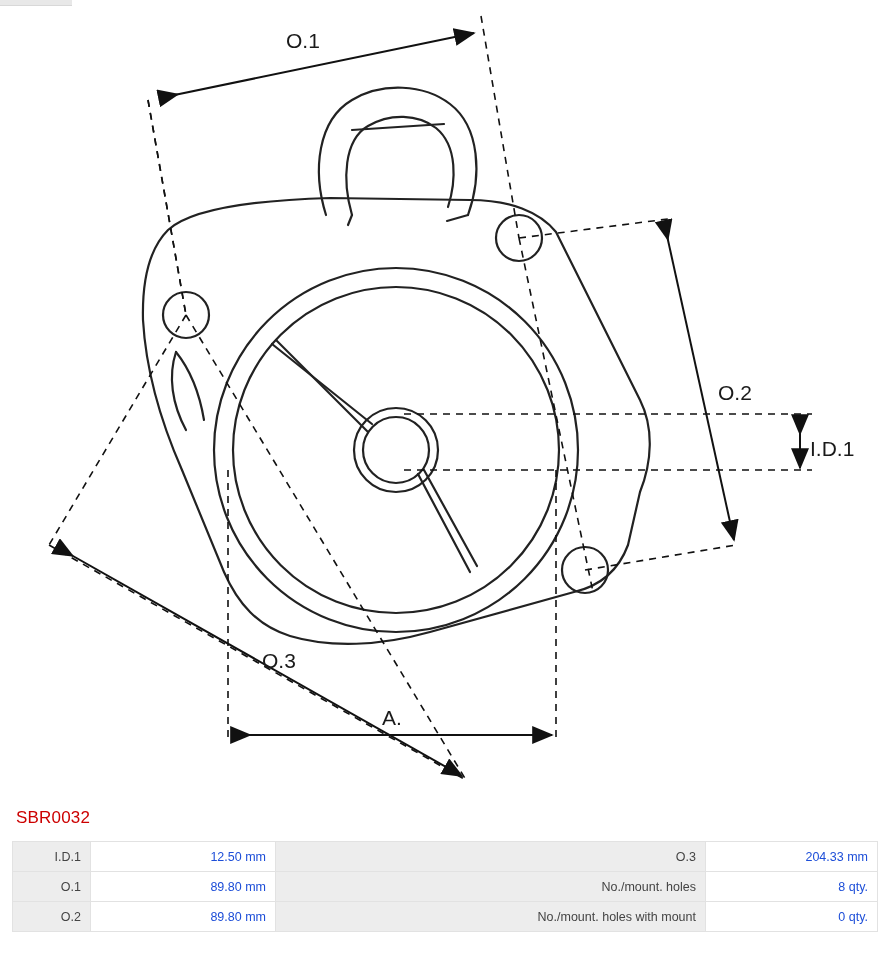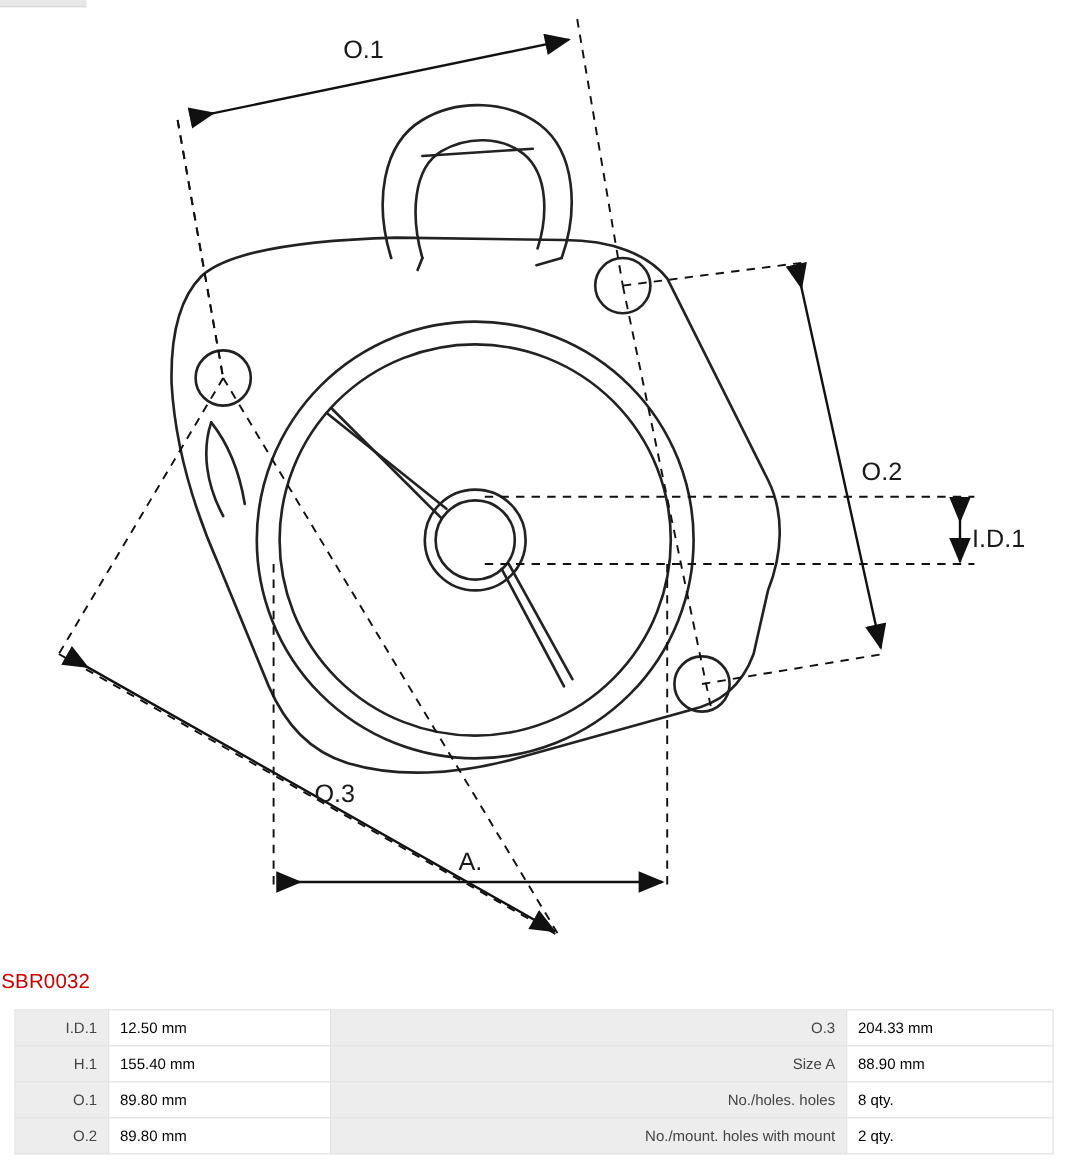--- a/index.html
+++ b/index.html
@@ -31,21 +31,21 @@
   }
   #drawing {
     position: absolute;
     left: 0;
     top: 0;
     width: 889px;
     height: 800px;
   }
   #part-number {
     position: absolute;
-    left: 1px;
+    left: 16px;
     top: 808px;
     font-size: 17px;
     color: #cc0000;
     font-family: "Liberation Sans", sans-serif;
     letter-spacing: 0.2px;
   }
   #spec-table {
     position: absolute;
     left: 12px;
     top: 841px;
@@ -61,21 +61,22 @@
     vertical-align: middle;
     color: #333333;
   }
   #spec-table td.lbl {
     background: #ededed;
     text-align: right;
     color: #444444;
   }
   #spec-table td.val {
     background: #ffffff;
-    color: #000000;
+    text-align: right;
+    color: #1d4ed8;
   }
   #spec-table col.c1 { width: 78px; }
   #spec-table col.c2 { width: 185px; }
   #spec-table col.c3 { width: 430px; }
   #spec-table col.c4 { width: 172px; }
   .dim-label {
     font-family: "Liberation Sans", sans-serif;
     font-size: 21px;
     fill: #1a1a1a;
   }
@@ -191,33 +192,27 @@
         <col class="c4">
     </colgroup>
     <tbody>
       <tr>
         <td class="lbl">I.D.1</td>
         <td class="val">12.50 mm</td>
         <td class="lbl">O.3</td>
         <td class="val">204.33 mm</td>
       </tr>
       <tr>
-        <td class="lbl">H.1</td>
-        <td class="val">155.40 mm</td>
-        <td class="lbl">Size A</td>
-        <td class="val">88.90 mm</td>
-      </tr>
-      <tr>
         <td class="lbl">O.1</td>
         <td class="val">89.80 mm</td>
-        <td class="lbl">No./holes. holes</td>
+        <td class="lbl">No./mount. holes</td>
         <td class="val">8 qty.</td>
       </tr>
       <tr>
         <td class="lbl">O.2</td>
         <td class="val">89.80 mm</td>
         <td class="lbl">No./mount. holes with mount</td>
-        <td class="val">2 qty.</td>
+        <td class="val">0 qty.</td>
       </tr>
     </tbody>
   </table>
 
 </div>
 
 </body></html>

